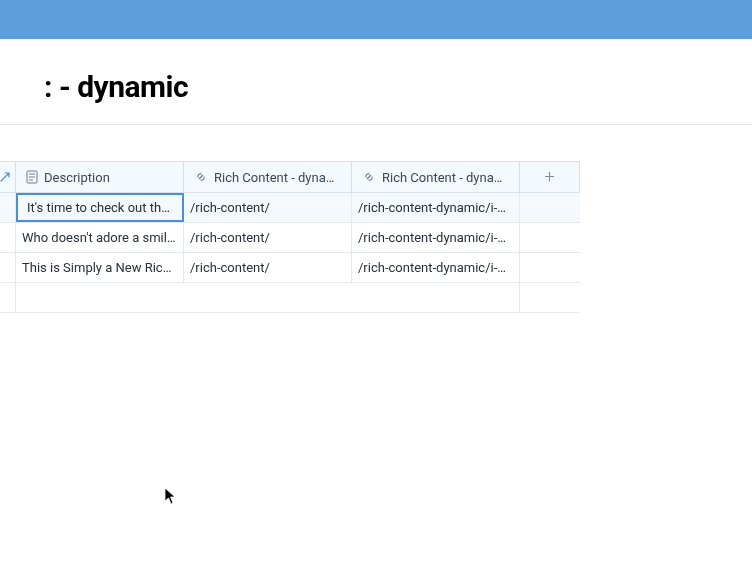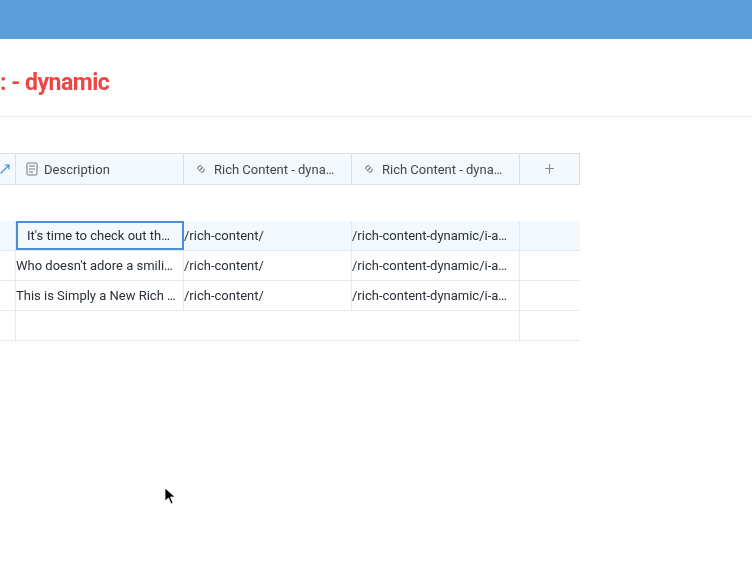--- a/index.html
+++ b/index.html
@@ -19,34 +19,34 @@
   .header-area {
     padding: 18px 0 20px 0;
     border-bottom: 1px solid #e5e9ee;
   }
   .breadcrumb {
     font-size: 13px;
     color: #768592;
     padding-left: 0;
   }
   .page-title {
-    font-size: 23px;
+    font-size: 30px;
     font-weight: 700;
-    color: #ef4444;
+    color: #000000;
     margin-top: 12px;
     letter-spacing: -0.5px;
+    padding-left: 44px;
   }
   .content-area {
     padding-top: 36px;
   }
   .table-wrap {
     display: flex;
     flex-direction: column;
     width: 580px;
-    gap: 36px;
   }
   .table-header {
     display: flex;
     height: 32px;
     background: #f3f9fd;
     border-top: 1px solid #d8e1e8;
     border-bottom: 1px solid #d8e1e8;
   }
   .hcol {
     border-right: 1px solid #d8e1e8;
@@ -77,21 +77,21 @@
   }
   .row {
     display:flex;
     height:30px;
     border-bottom:1px solid #e5e9ee;
   }
   .cell {
     border-right:1px solid #e5e9ee;
     display:flex;
     align-items:center;
-    padding:0 0;
+    padding:0 6px;
     font-size:13px;
     color:#293039;
     overflow:hidden;
     white-space:nowrap;
     text-overflow:ellipsis;
   }
   .row .col0 { border-right:1px solid #e5e9ee;}
   .row.selected { background:#f3f9fd; }
   .row.selected .cell.col1 {
     border:2px solid #4a90d9;

